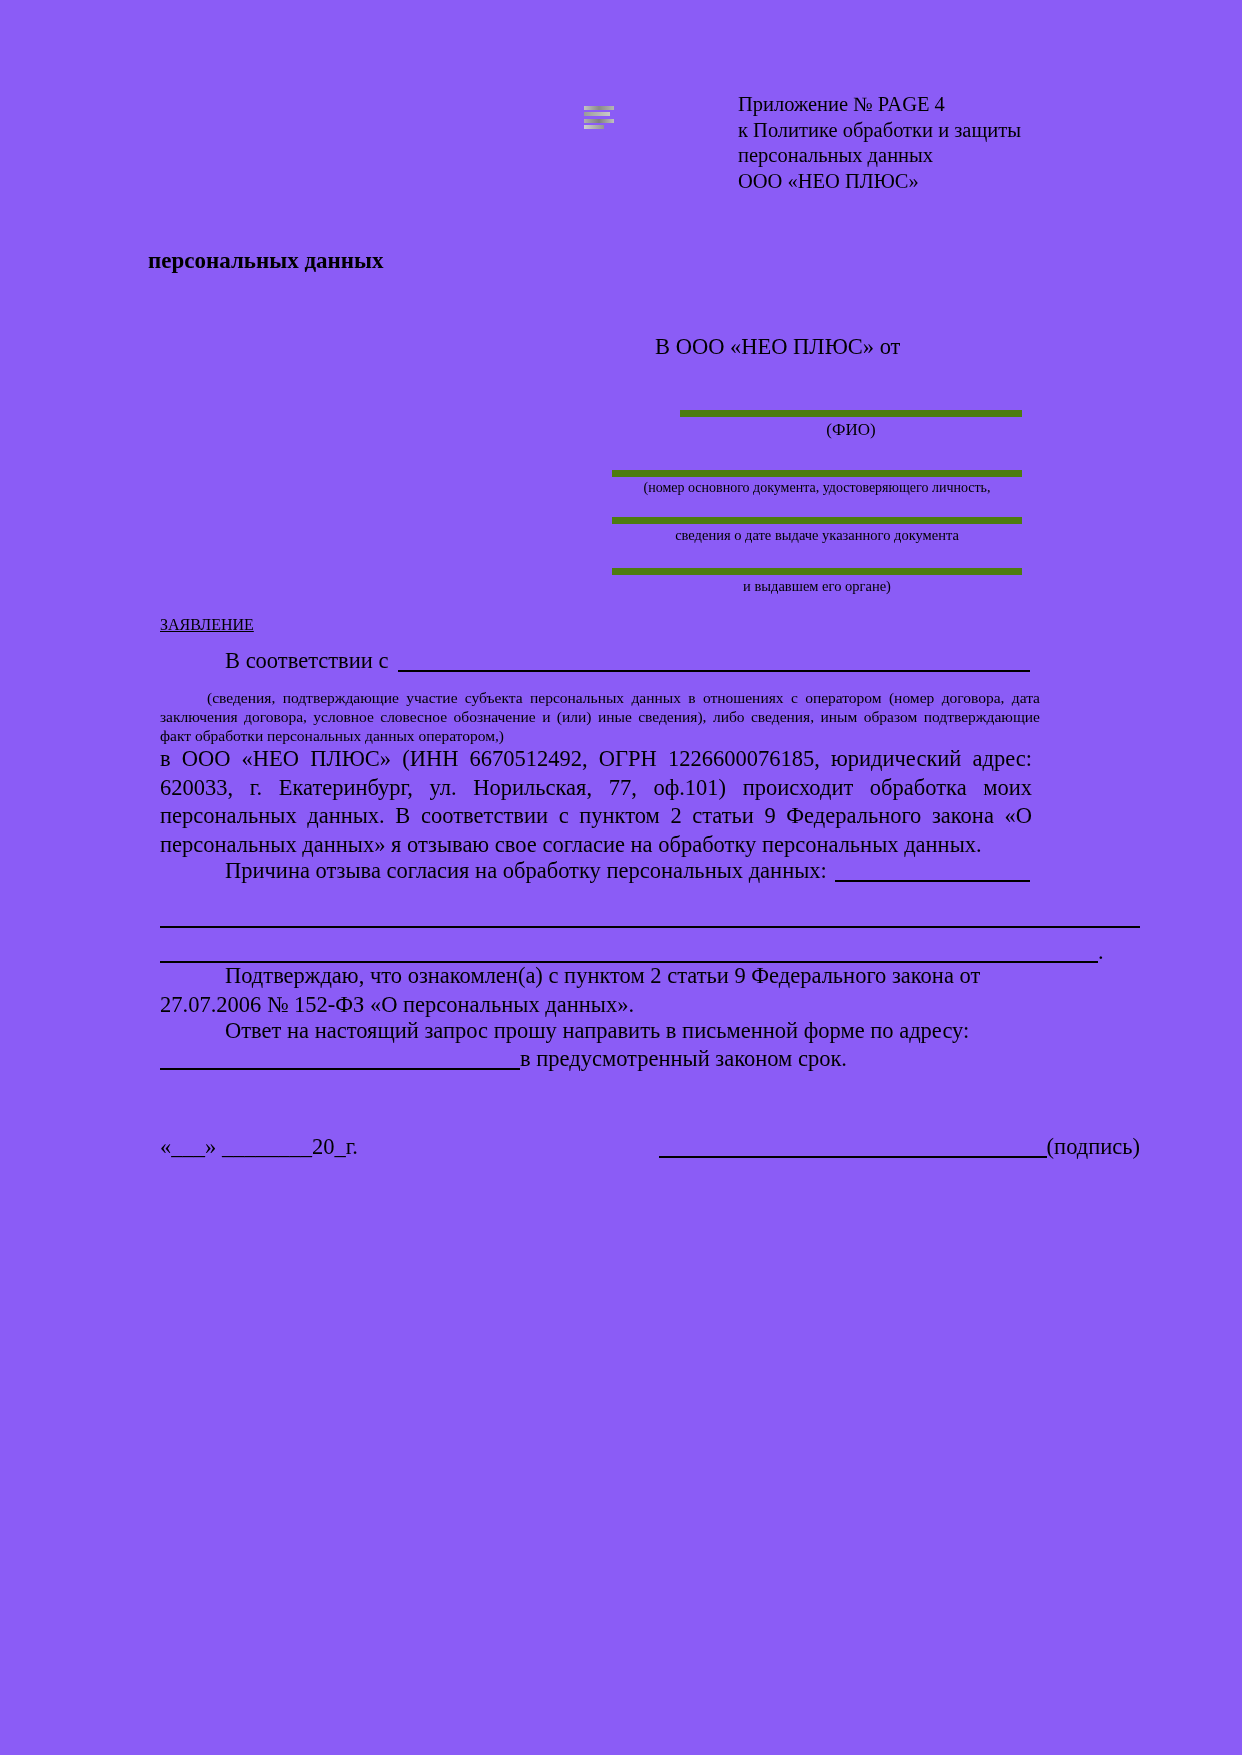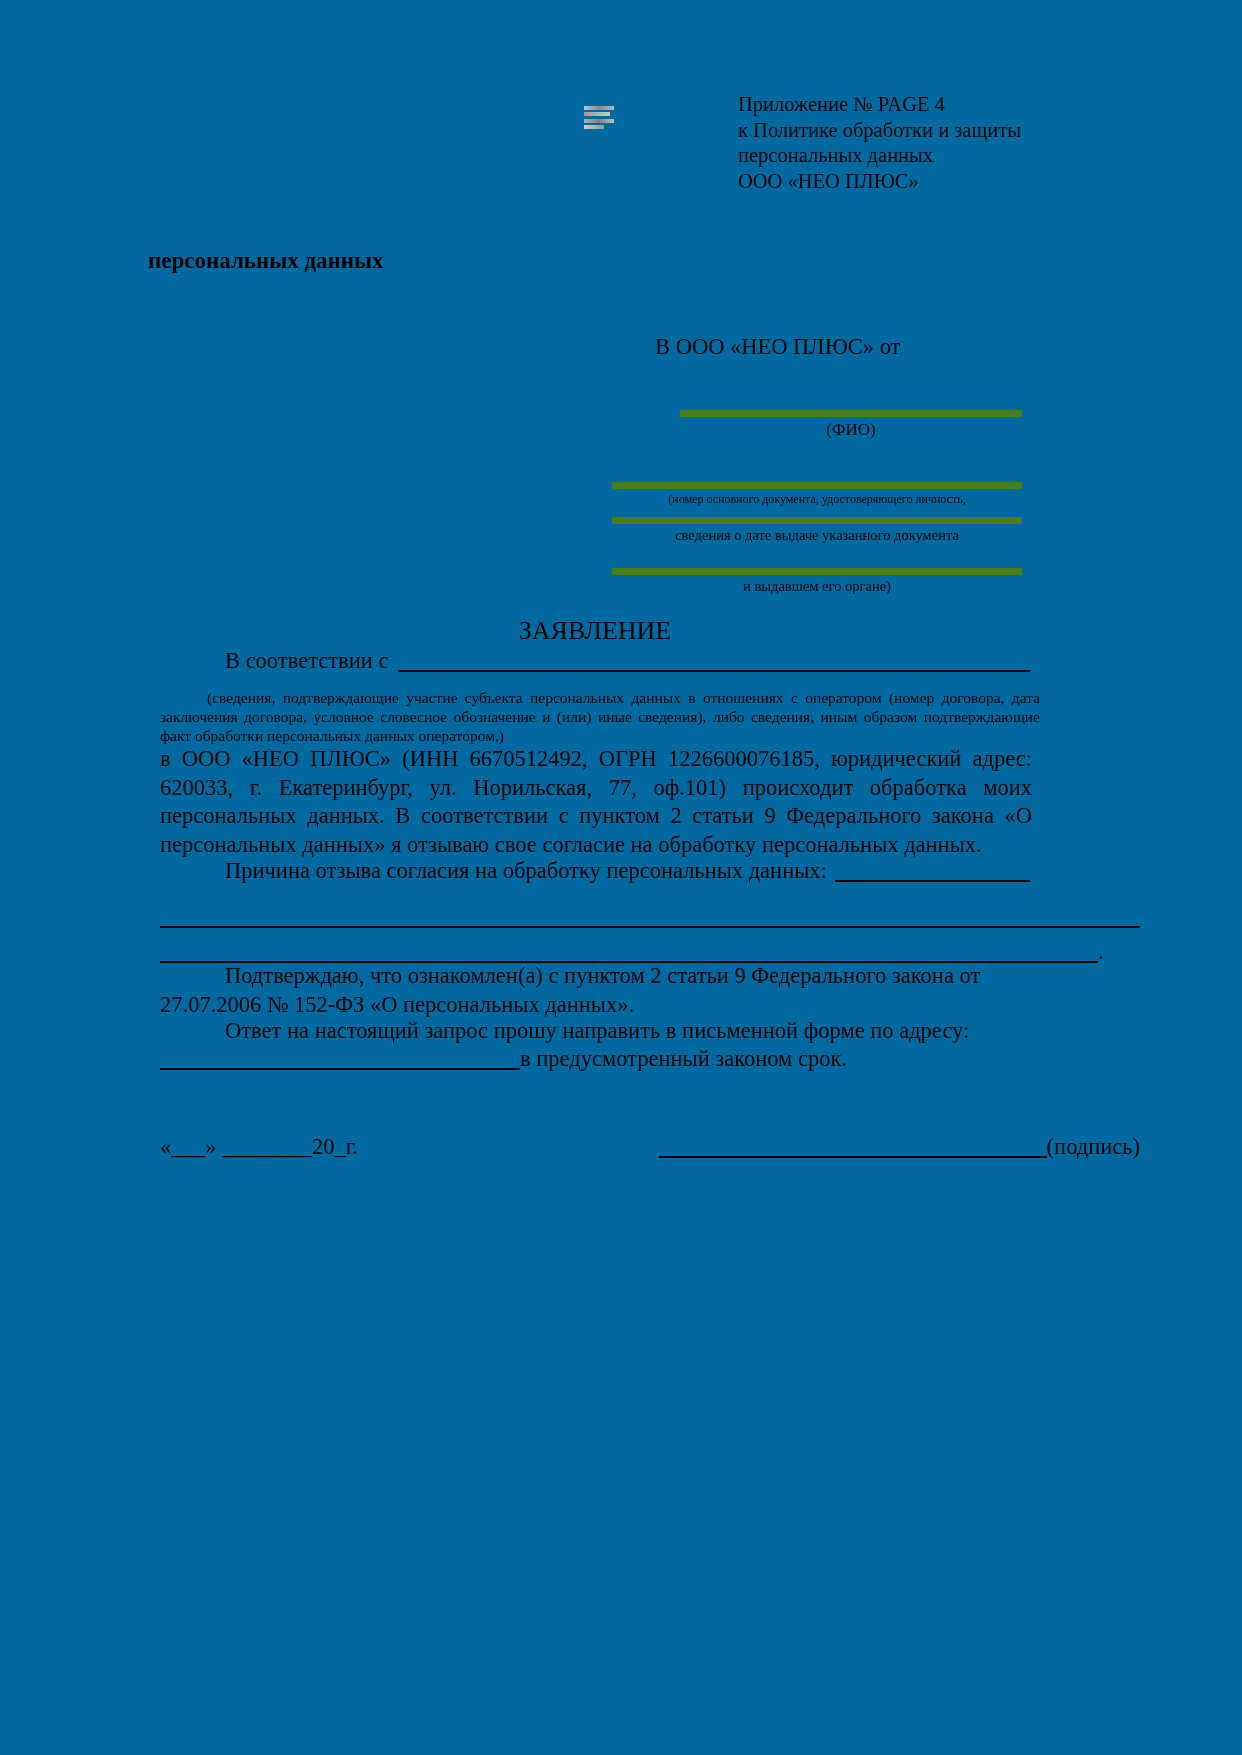--- a/index.html
+++ b/index.html
@@ -1,19 +1,19 @@
 <!DOCTYPE html>
 <html><head>
 <meta charset="utf-8">
 <style>
   html,body{margin:0;padding:0;background:#ffffff;}
   .page{
     position:relative;
     width:1242px;height:1755px;
-    background:#0369a1;color:#000;
+    background:#8b5cf6;color:#000;
     font-family:"Liberation Serif","DejaVu Serif",serif;
     overflow:hidden;
   }
   
   .marker{position:absolute;left:584px;top:106px;width:30px;height:23px;
     display:flex;flex-direction:column;justify-content:space-between;}
   .marker span{display:block;height:4px;background:linear-gradient(90deg,#c4c4c4,#8a8a8a,#b5b5b5);}
   .marker .m1{width:100%;}
   .marker .m2{width:86%;background:linear-gradient(90deg,#9a9a9a,#c9c9c9);}
   .marker .m3{width:100%;background:linear-gradient(90deg,#b0b0b0,#7f7f7f,#c0c0c0);}
@@ -23,26 +23,26 @@
     font-size:20.5px;line-height:25.5px;}
   .hdr div{white-space:nowrap;}
 
   .title{position:absolute;left:148px;top:243px;width:900px;
     font-size:23px;font-weight:bold;line-height:35px;}
 
   .toline{position:absolute;left:635px;top:334px;font-size:22.5px;white-space:nowrap;margin-left:20px;}
 
   .field{position:absolute;border-top:7px solid #4d7c0f;text-align:center;padding-top:3px;}
   .f1{left:680px;top:410px;width:342px;font-size:17px;}
-  .f2{left:612px;top:482px;width:410px;font-size:12px;}
+  .f2{left:612px;top:470px;width:410px;font-size:14px;}
   .f3{left:612px;top:517px;width:410px;font-size:14.5px;}
   .f4{left:612px;top:568px;width:410px;font-size:14.5px;}
 
   .heading{position:absolute;left:160px;top:616px;width:870px;
-    text-align:center;font-size:26px;}
+    text-align:left;font-size:16px;text-decoration:underline;}
 
   .row{display:flex;align-items:baseline;}
   .tab{width:65px;flex:0 0 65px;}
   .fill{flex:1;border-bottom:2px solid #000;height:14px;align-self:flex-end;margin-bottom:2px;}
   .fillfix{border-bottom:2px solid #000;height:14px;align-self:flex-end;margin-bottom:2px;}
 
   .opening{position:absolute;left:160px;top:648px;width:870px;font-size:22.5px;}
   .opening .gap{flex:0 0 10px;}
 
   .footnote{position:absolute;left:160px;top:688px;width:880px;

